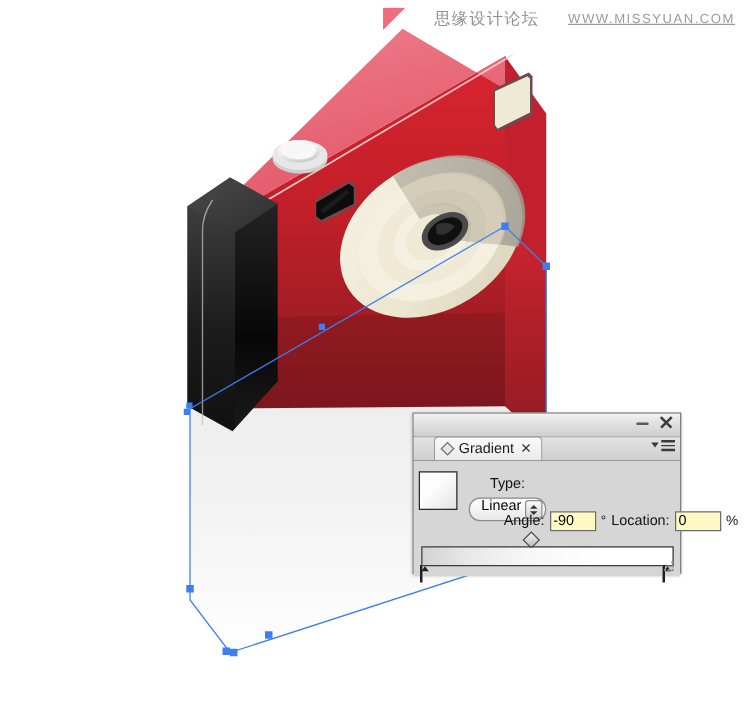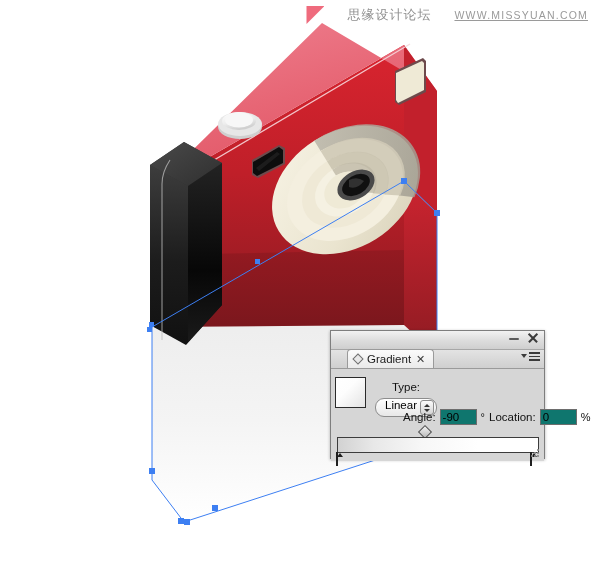--- a/index.html
+++ b/index.html
@@ -130,21 +130,21 @@
     border:1px solid #8d8d8d;border-radius:3px;
     display:flex;flex-direction:column;align-items:center;justify-content:center;gap:2px;
     box-sizing:border-box;
   }
   .stepper .up{width:0;height:0;border-left:3px solid transparent;border-right:3px solid transparent;border-bottom:3.5px solid #333;}
   .stepper .dn{width:0;height:0;border-left:3px solid transparent;border-right:3px solid transparent;border-top:3.5px solid #333;}
 
   .row-angle{position:absolute;left:32px;top:40px;display:flex;align-items:center;gap:4px;margin-left:40px;}
   .txtfield{
     height:16px;width:37px;
-    background:#0f766e;border:1px solid #6d6d6d;
+    background:#fef9c3;border:1px solid #6d6d6d;
     font-size:11.5px;font-family:"Liberation Sans",sans-serif;
     color:#000;padding:0 2px;box-sizing:border-box;
     line-height:14px;
   }
   .unit{font-size:11px;color:#111;}
 
   .grad-slider-wrap{position:absolute;left:6px;top:68px;width:202px;}
   .mid-diamond{
     position:absolute;left:83px;top:-10px;
     width:8px;height:8px;transform:rotate(45deg);

